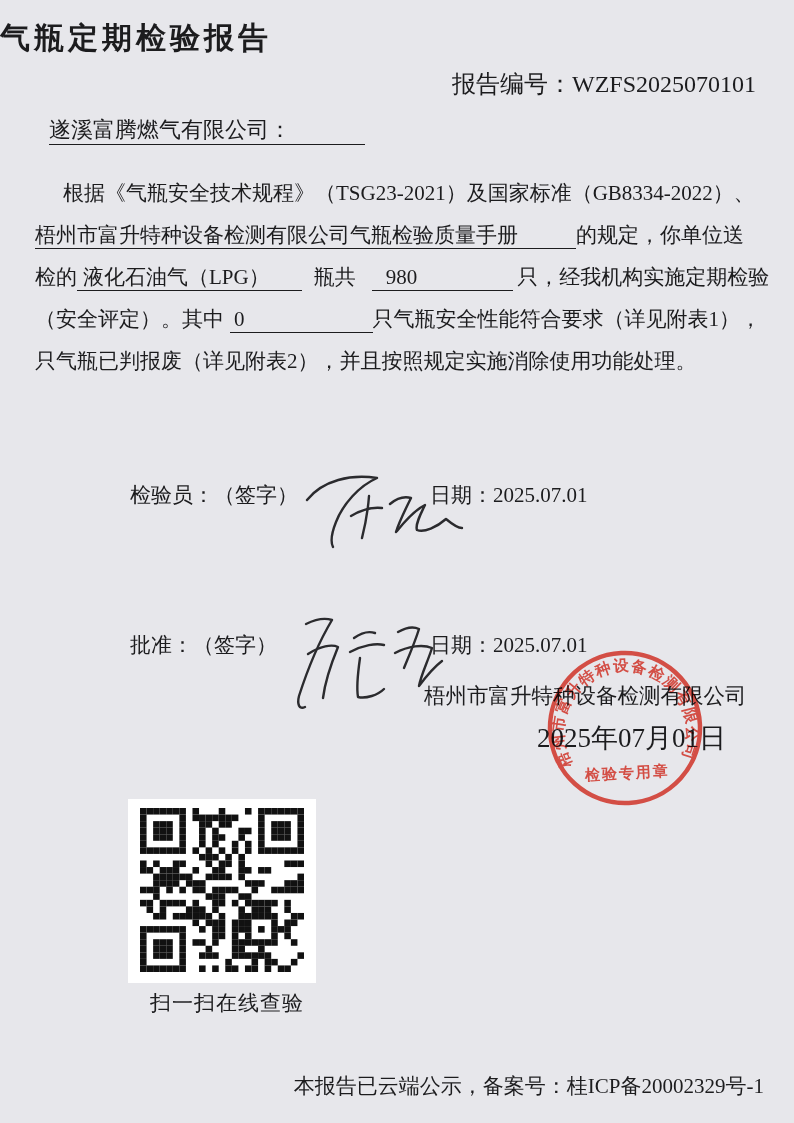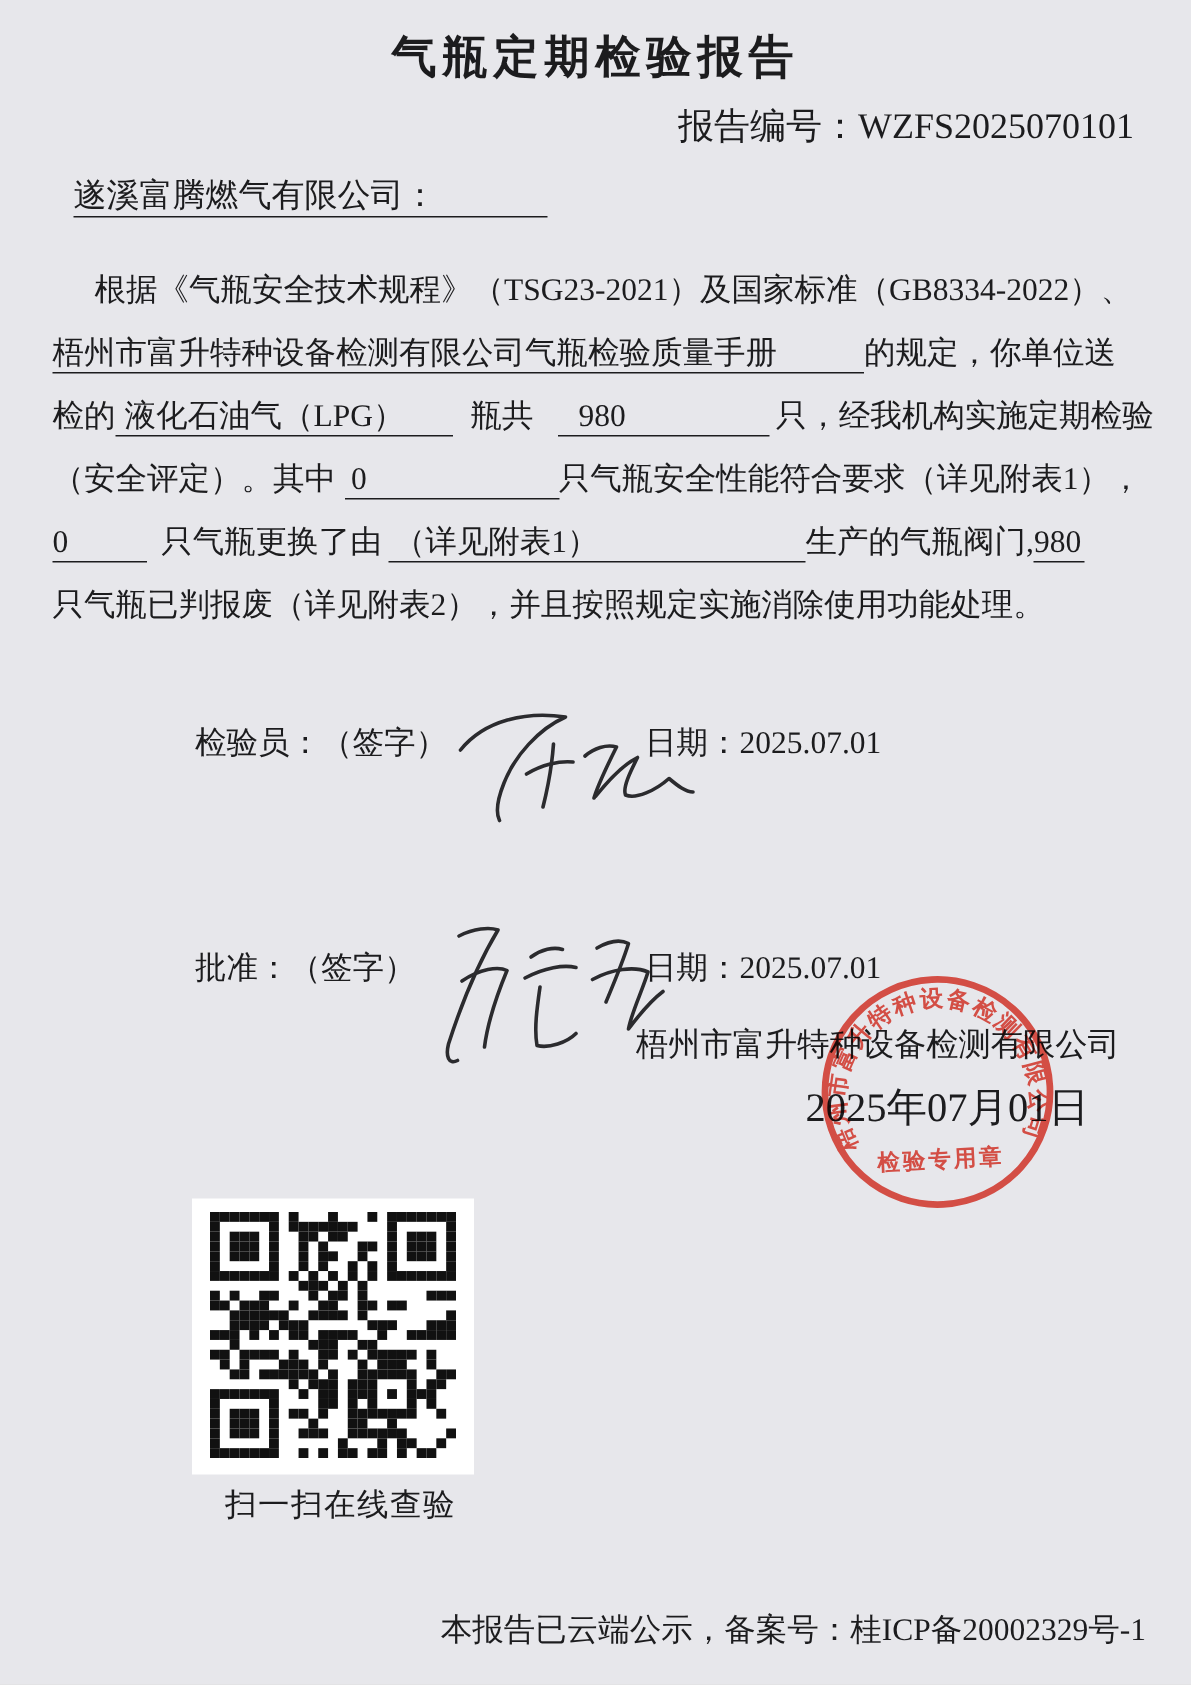--- a/index.html
+++ b/index.html
@@ -5,21 +5,21 @@
   html,body{margin:0;padding:0;}
   body{background:#cfcfd4;}
   #page{
     position:relative;width:794px;height:1123px;margin:0 auto;
     background:#e7e7eb;color:#1c1c1e;
     font-family:"Liberation Serif","DejaVu Serif",serif;
     overflow:hidden;
   }
   .abs{position:absolute;}
   #title{
-    top:18px;left:0;width:100%;text-align:center;
+    top:18px;left:0;width:100%;
     font-size:30px;font-weight:bold;letter-spacing:4px;
   }
   #report-no{top:68px;right:38px;font-size:24px;}
   #addressee{top:116px;left:49px;font-size:22px;}
   #addressee .u{padding-right:74px;}
   #para{top:172px;left:35px;width:732px;font-size:21px;line-height:42px;}
   .line{white-space:nowrap;}
   .indent{display:inline-block;width:28px;}
   .u{
     display:inline-block;border-bottom:1.5px solid #1c1c1e;
@@ -57,21 +57,20 @@
 
   <div id="report-no" class="abs"><span>报告编号：</span><span>WZFS2025070101</span></div>
 
   <div id="addressee" class="abs"><span class="u">遂溪富腾燃气有限公司：</span></div>
 
   <div id="para" class="abs">
     <div class="line"><span class="indent"></span><span>根据《气瓶安全技术规程》（TSG23-2021）及国家标准（GB8334-2022）、</span></div>
     <div class="line"><span class="u l2">梧州市富升特种设备检测有限公司气瓶检验质量手册</span><span>的规定，你单位送</span></div>
     <div class="line"><span>检的</span><span class="u l3a">液化石油气（LPG）</span><span>瓶共</span><span class="u l3b">980</span><span>只，经我机构实施定期检验</span></div>
     <div class="line"><span>（安全评定）。其中</span><span class="u l4">0</span><span>只气瓶安全性能符合要求（详见附表1），</span></div>
-    <div class="line"><span class="u l5a">0</span><span>只气瓶更换了由</span><span class="u l5b">（详见附表1）</span><span>生产的气瓶阀门,</span><span class="u l5c">980</span></div>
     <div class="line"><span>只气瓶已判报废（详见附表2），并且按照规定实施消除使用功能处理。</span></div>
   </div>
 
   <div id="inspector-row" class="abs sigrow">
     <span>检验员：（签字）</span>
     <span class="daterow"><span>日期：</span><span>2025.07.01</span></span>
   </div>
 
   <svg id="sig1" class="abs sig-svg" width="172" height="94" viewBox="0 0 172 94">
     <g fill="none" stroke="#2b2b2e" stroke-width="2.4" stroke-linecap="round" stroke-linejoin="round">

